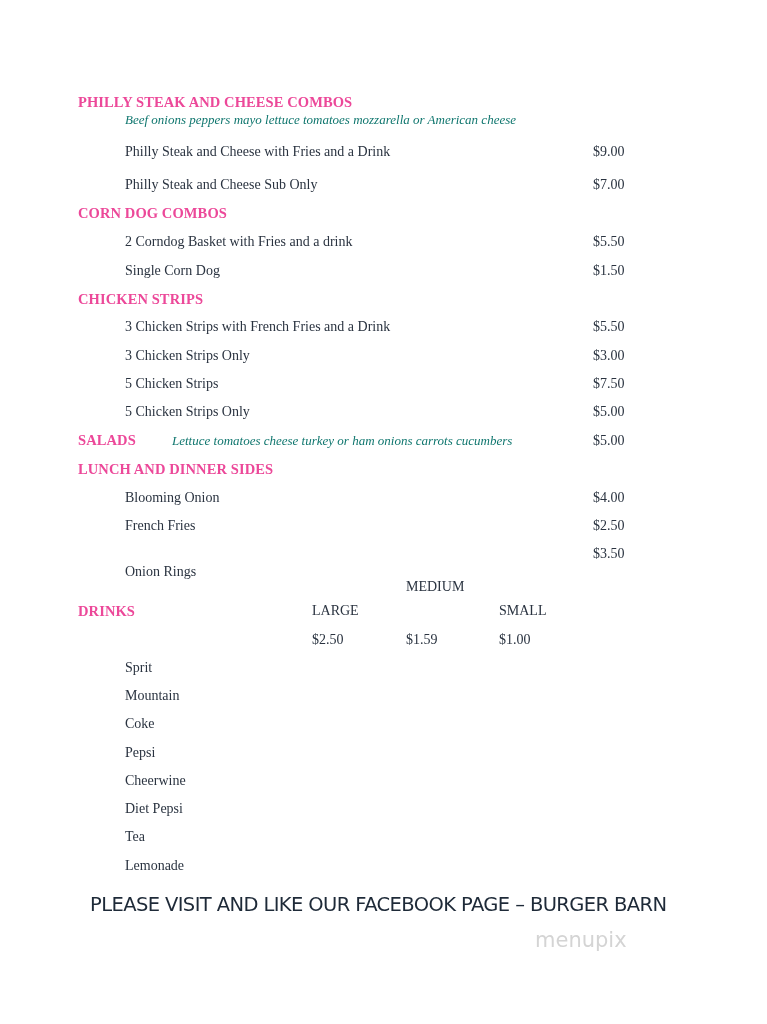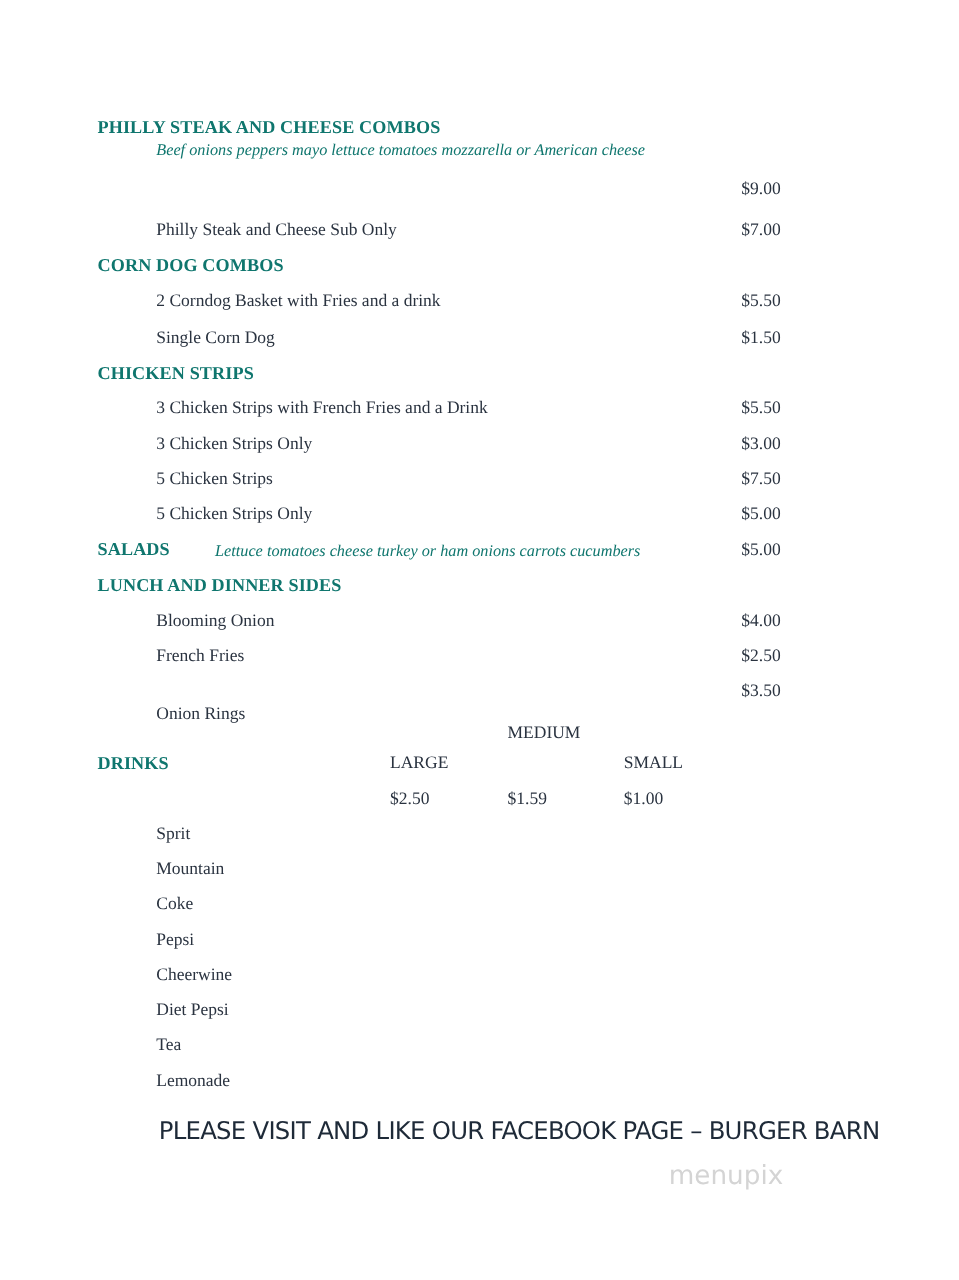--- a/index.html
+++ b/index.html
@@ -19,21 +19,21 @@
       position: absolute;
       left: 0; top: 0;
       width: 767px; height: 1024px;
     }
     .heading {
       position: absolute;
       left: 78px;
       font-weight: bold;
       font-size: 14.5px;
       letter-spacing: 0.1px;
-      color: #0f766e;
+      color: #ec4899;
       white-space: nowrap;
     }
     .desc {
       position: absolute;
       font-style: italic;
       font-size: 13px;
       color: #0f766e;
       white-space: nowrap;
     }
     .item-name {
@@ -65,40 +65,40 @@
     }
     .footer {
       position: absolute;
       left: 90px;
       top: 893px;
       font-family: "DejaVu Sans", "Liberation Sans", sans-serif;
       font-size: 19.5px;
       color: #1e2a38;
       letter-spacing: -0.6px;
       white-space: nowrap;
-      margin-left: 37px;
     }
     .watermark {
       position: absolute;
       left: 535px;
       top: 928px;
       font-family: "DejaVu Sans", "Liberation Sans", sans-serif;
       font-size: 21px;
       color: #d4d4d4;
       letter-spacing: 0px;
       white-space: nowrap;
     }
   </style>
 </head>
 <body>
 
 <div class="page">
 
   <div class="heading" style="top:94px">PHILLY STEAK AND CHEESE COMBOS</div>
   <div class="desc" style="left:125px; top:112px">Beef onions peppers mayo lettuce tomatoes mozzarella or American cheese</div>
+  <div class="item-name" style="top:144px">Philly Steak and Cheese with Fries and a Drink</div>
   <div class="price" style="top:144px">$9.00</div>
   <div class="item-name" style="top:177px">Philly Steak and Cheese Sub Only</div>
   <div class="price" style="top:177px">$7.00</div>
 
   <div class="heading" style="top:205px">CORN DOG COMBOS</div>
   <div class="item-name" style="top:234px">2 Corndog Basket with Fries and a drink</div>
   <div class="price" style="top:234px">$5.50</div>
   <div class="item-name" style="top:263px">Single Corn Dog</div>
   <div class="price" style="top:263px">$1.50</div>
 

